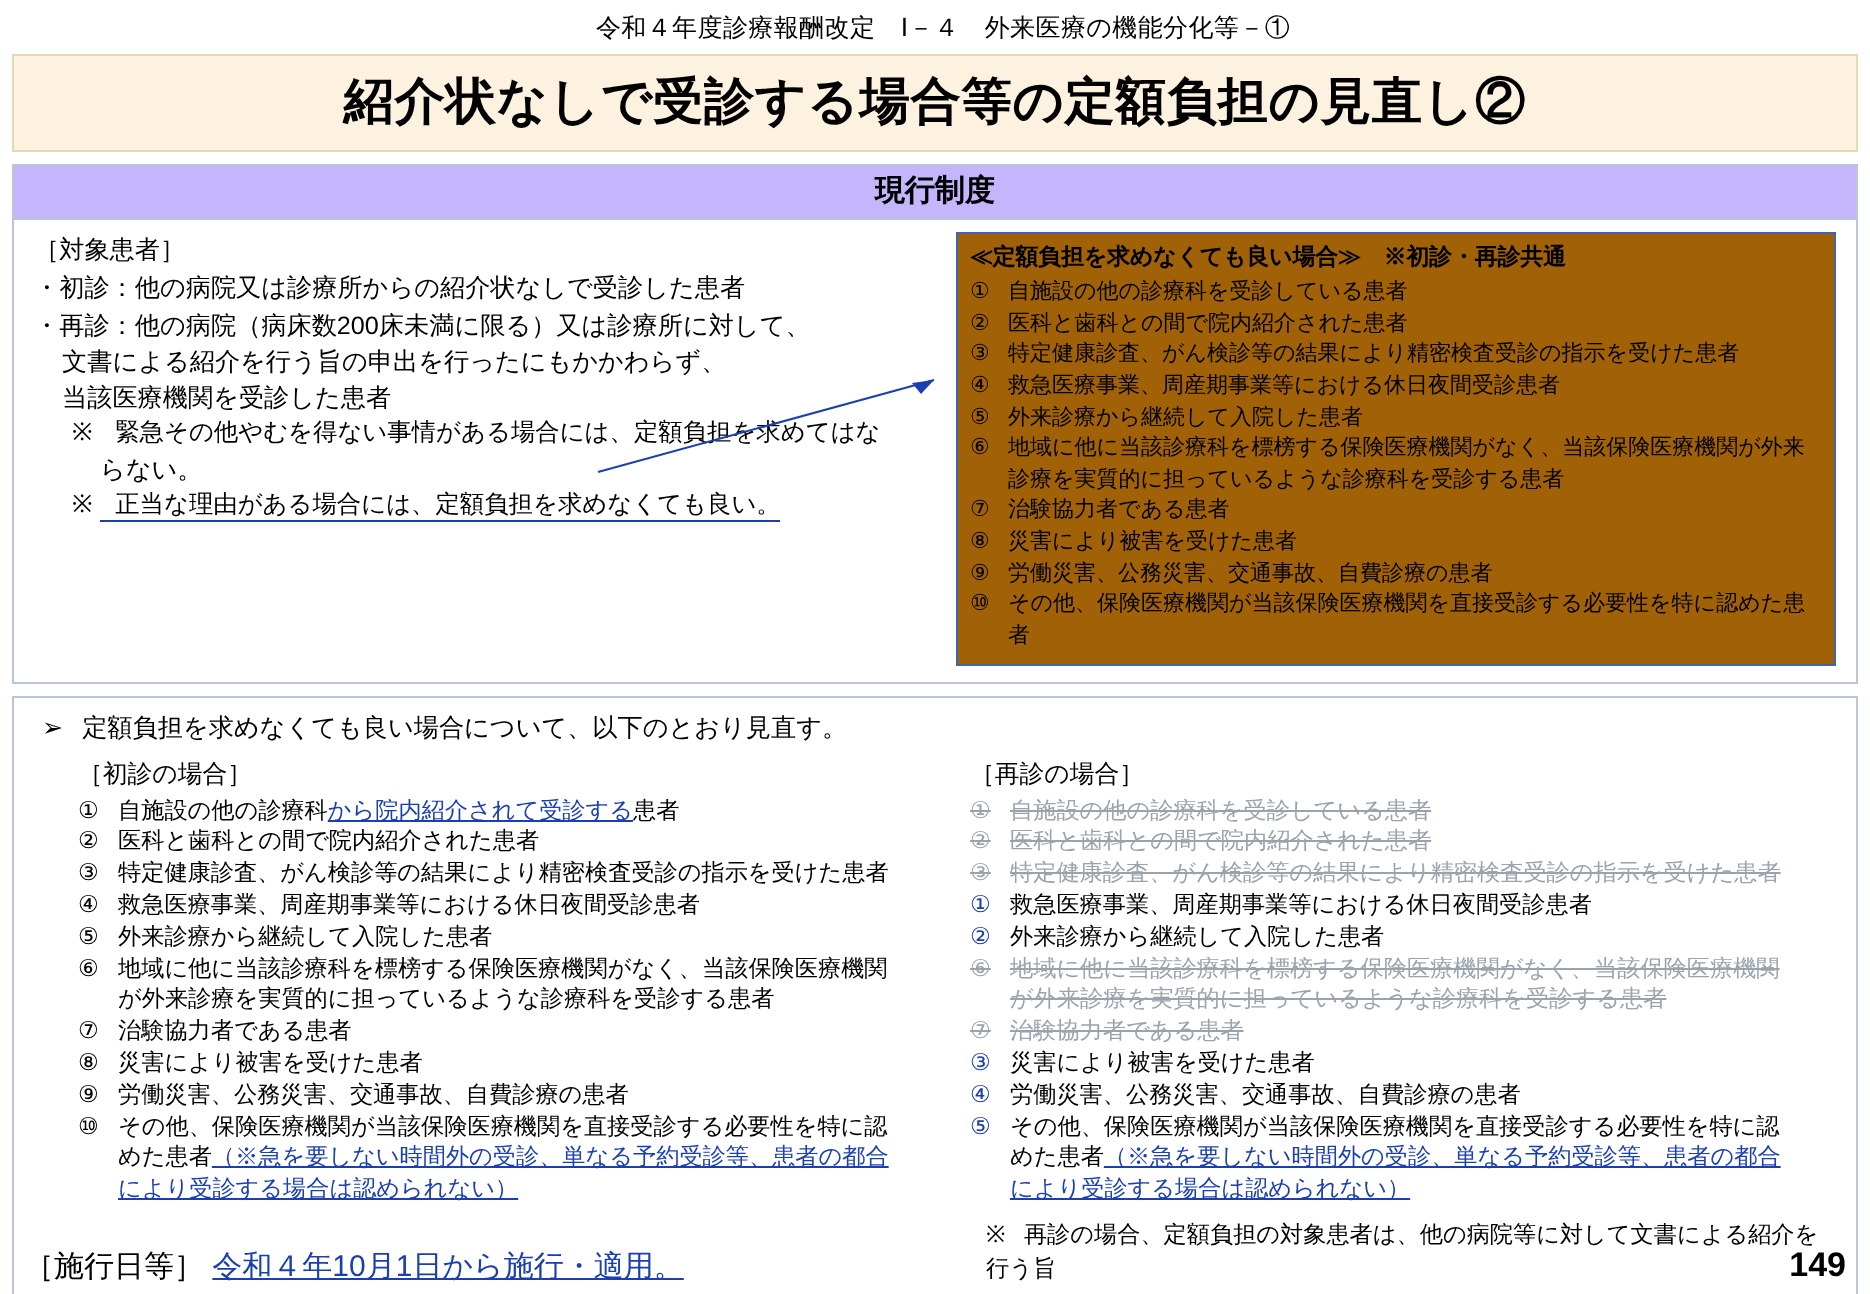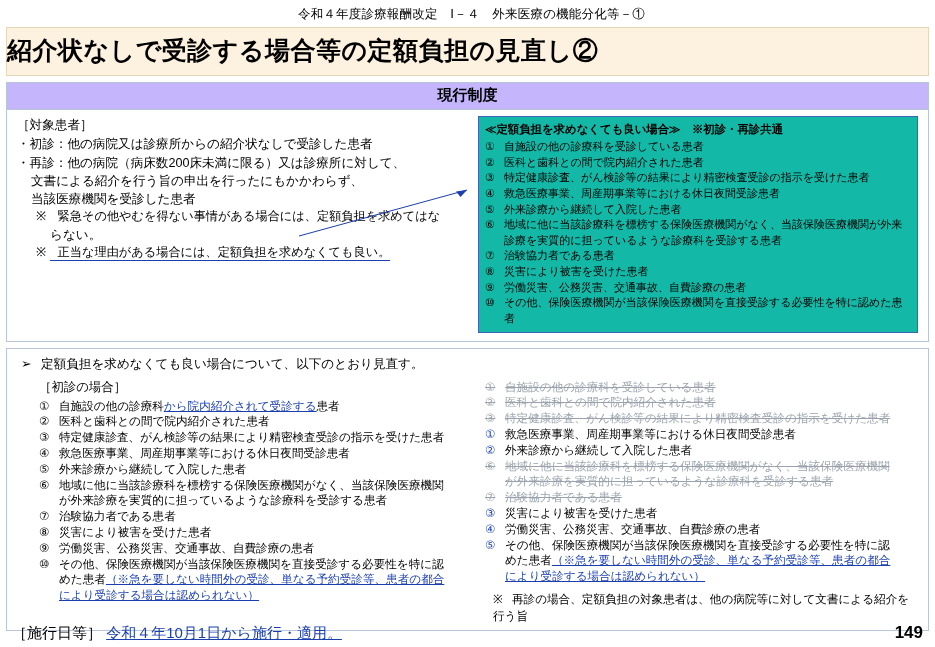--- a/index.html
+++ b/index.html
@@ -20,20 +20,21 @@
   .header-line {
     font-size: 12.5px;
     padding: 6px 0 2px 8px;
     letter-spacing: 0.2px;
     text-align: center;
   }
   .title-bar {
     margin: 2px 6px 0 6px;
     background: #fdf2e0;
     border: 1px solid #e6d7b9;
+    text-align: center;
     padding: 6px 0 8px 0;
   }
   .title-bar .title {
     font-size: 25px;
     font-weight: bold;
     letter-spacing: 0.5px;
   }
   .section {
     margin: 6px 6px 0 6px;
     border: 1px solid #b9c6d8;
@@ -71,21 +72,21 @@
     font-size: 12.2px;
   }
   .cur-left .note-body { padding-left: 33px; }
   .underline-blue {
     border-bottom: 1px solid #1b3fae;
     padding-bottom: 1px;
   }
   .cur-right {
     flex: 1;
     border: 1px solid #3f63b5;
-    background: #14b8a6;
+    background: #a16207;
     padding: 4px 6px 5px 6px;
     font-size: 11px;
     line-height: 1.42;
     position: relative;
   }
   .cur-right .rh {
     font-weight: bold;
     font-size: 11.4px;
     margin-bottom: 2px;
   }
@@ -290,20 +291,21 @@
             <span class="n">⑩</span>
             <span class="t">
               <span>その他、保険医療機関が当該保険医療機関を直接受診する必要性を特に認</span><br>
               <span>めた患者</span><span class="u-blue">（※急を要しない時間外の受診、単なる予約受診等、患者の都合</span><br>
               <span class="u-blue">により受診する場合は認められない）</span>
             </span>
           </div>
         </div>
 
         <div class="col">
+          <h4>［再診の場合］</h4>
 
           <div class="row strike">
             <span class="n">①</span>
             <span class="t">自施設の他の診療科を受診している患者</span>
           </div>
           <div class="row strike">
             <span class="n">②</span>
             <span class="t">医科と歯科との間で院内紹介された患者</span>
           </div>
           <div class="row strike">

